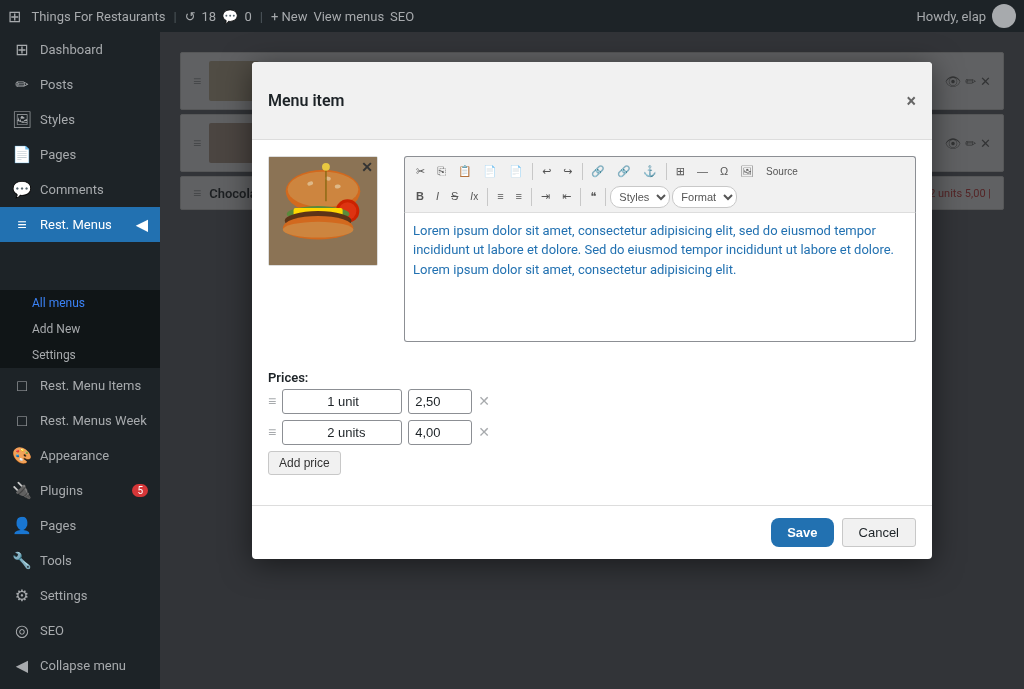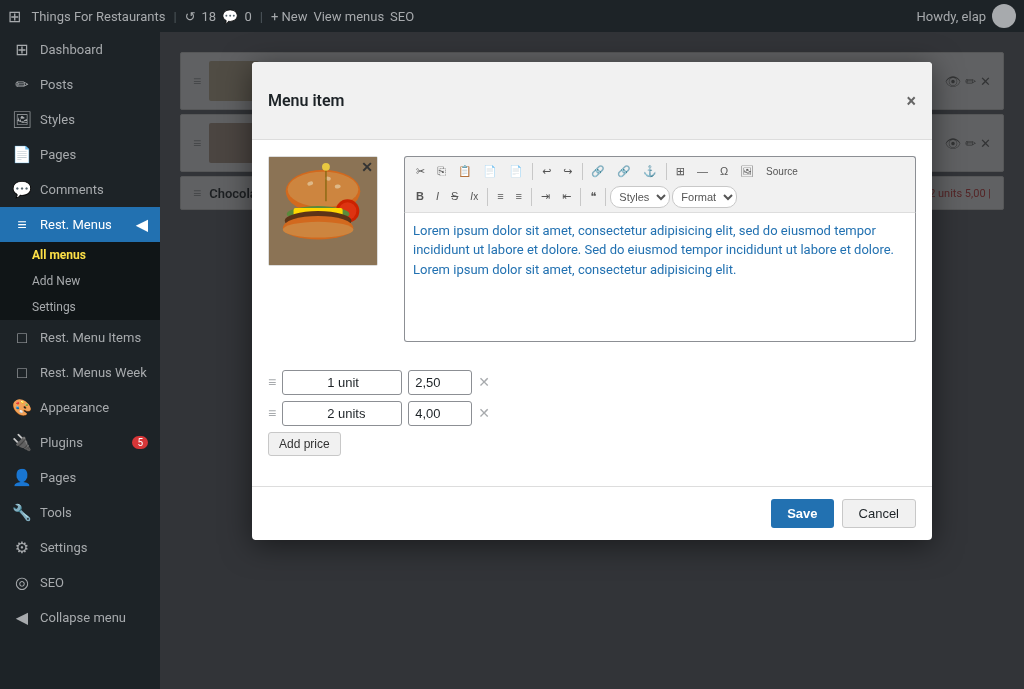--- a/index.html
+++ b/index.html
@@ -40,21 +40,21 @@
       cursor: pointer;
       font-size: 13px;
       color: #a7aaad;
       text-decoration: none;
     }
     .sidebar-item.active { background: #2271b1; color: #fff; }
     .sidebar-item.active .icon { color: #fff; }
     .sidebar-item .icon { font-size: 16px; width: 20px; text-align: center; }
     .sidebar-submenu { background: #101517; }
     .sidebar-submenu .sidebar-item { padding: 6px 12px 6px 32px; font-size: 12px; }
-    .sidebar-submenu .sidebar-item.active { background: transparent; color: #fde047; font-weight: bold; }
+    .sidebar-submenu .sidebar-item.active { background: transparent; color: #3b82f6; font-weight: normal; margin-top: 48px; }
     .sidebar-badge { background: #d63638; color: #fff; border-radius: 10px; font-size: 10px; padding: 1px 5px; margin-left: auto; }
 
     
     .main {
       flex: 1;
       background: #646970;
       position: relative;
       overflow: hidden;
     }
 
@@ -249,21 +249,21 @@
       padding: 12px 16px;
       display: flex;
       justify-content: flex-end;
       gap: 8px;
       border-top: 1px solid #ddd;
     }
     .btn-save {
       background: #2271b1;
       color: #fff;
       border: none;
-      border-radius: 3px;
+      border-radius: 8px;
       padding: 6px 16px;
       font-size: 13px;
       cursor: pointer;
       font-weight: 600;
     }
     .btn-cancel {
       background: #f1f1f1;
       color: #1d2327;
       border: 1px solid #c8c8c8;
       border-radius: 3px;
@@ -505,20 +505,21 @@
                       <option>Format</option>
                     </select>
                   </div>
                 </div>
                 <div class="editor-content" contenteditable="true" style="">Lorem ipsum dolor sit amet, consectetur adipisicing elit, sed do eiusmod tempor incididunt ut labore et dolore. Sed do eiusmod tempor incididunt ut labore et dolore. Lorem ipsum dolor sit amet, consectetur adipisicing elit.</div>
               </div>
             </div>
           </div>
 
           <div class="prices-section">
+            <label class="form-label">Prices:</label>
 
             <div class="price-row">
               <span class="price-drag">≡</span>
               <input class="price-input price-name-input" type="text" value="1 unit" style="">
               <input class="price-input price-value-input" type="text" value="2,50" style="">
               <span class="price-remove">✕</span>
             </div>
 
             <div class="price-row">
               <span class="price-drag">≡</span>

